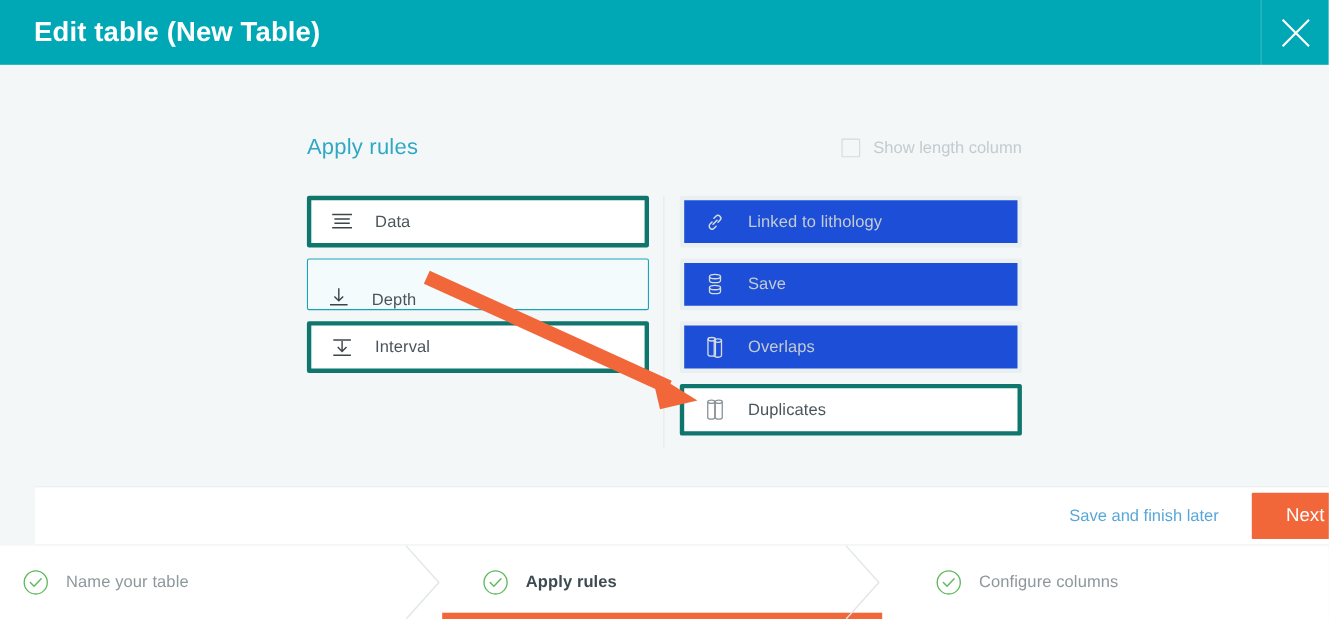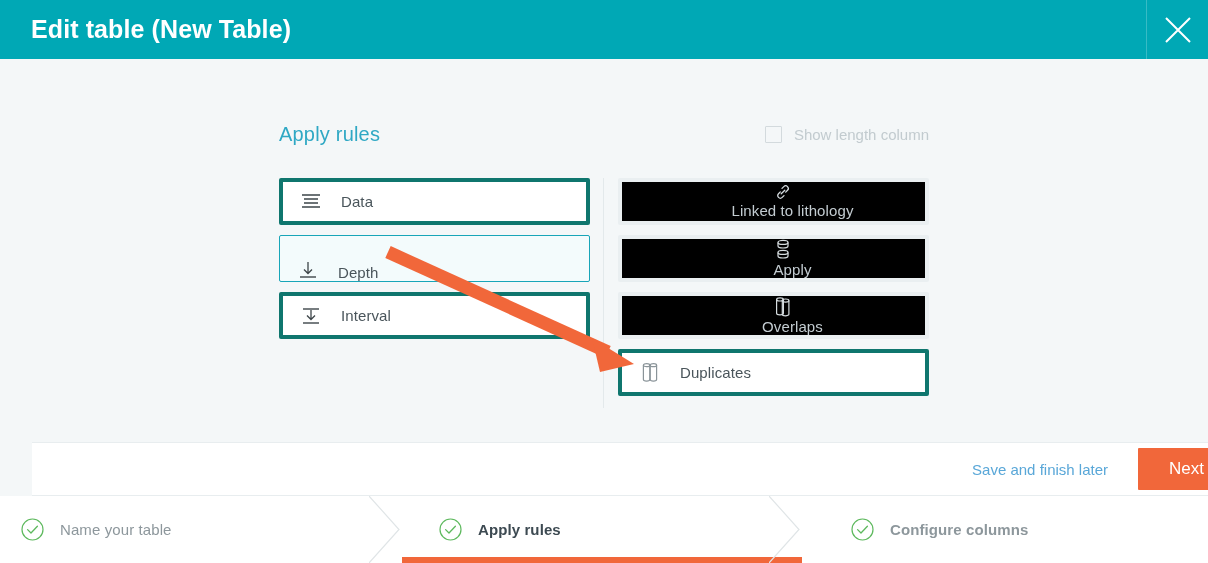--- a/index.html
+++ b/index.html
@@ -96,24 +96,23 @@
     letter-spacing: .1px;
   }
   .rule-icon { width: 20px; height: 22px; display: flex; align-items: center; justify-content: center; flex: 0 0 20px; }
 
   .rule.selected {
     border: 1px solid #18a5b8;
     background: #f3fbfc;
     align-items: flex-end;
   }
   .rule.disabled {
-    background: #000000;
+    background: #1d4ed8;
     border-color: #eaeff1;
     cursor: default;
-    flex-direction: column;
   }
   .rule.disabled .rule-label { color: #c3ccd1; }
 
   
   .action-bar {
     position: absolute; top: 442px; left: 0;
     width: 1208px; height: 54px;
     background: #ffffff;
     border-top: 1px solid #e8edef;
     border-bottom: 1px solid #e8edef;
@@ -146,21 +145,21 @@
     display: flex;
   }
   .step {
     position: relative;
     height: 67px;
     display: flex; align-items: center;
     cursor: pointer;
   }
   .step-1 { width: 402px; }
   .step-2 { width: 400px; }
-  .step-3 { width: 406px; font-weight: bold; }
+  .step-3 { width: 406px; }
 
   .step-inner { display: flex; align-items: center; padding-left: 20px; }
   .step-2 .step-inner { padding-left: 36px; }
   .step-3 .step-inner { padding-left: 48px; }
 
   .step-check { width: 25px; height: 25px; flex: 0 0 25px; }
   .step-label {
     margin-left: 15px;
     font-size: 15px;
     color: #8d979c;
@@ -276,21 +275,21 @@
             <span class="rule-icon">
               <svg width="20" height="22" viewBox="0 0 20 22">
                 <g stroke="#d6dde0" stroke-width="1.2" fill="none">
                   <ellipse cx="10" cy="3.4" rx="5" ry="2"></ellipse>
                   <path d="M5 3.4 V7 a5 2 0 0 0 10 0 V3.4"></path>
                   <ellipse cx="10" cy="13.4" rx="5" ry="2"></ellipse>
                   <path d="M5 13.4 V17 a5 2 0 0 0 10 0 V13.4"></path>
                 </g>
               </svg>
             </span>
-            <span class="rule-label">Apply</span>
+            <span class="rule-label">Save</span>
           </div>
 
           <div class="rule disabled">
             <span class="rule-icon">
               <svg width="20" height="22" viewBox="0 0 20 22">
                 <g stroke="#d6dde0" stroke-width="1.2" fill="none">
                   <ellipse cx="7" cy="3.4" rx="3.4" ry="1.6"></ellipse>
                   <path d="M3.6 3.4 V17.2 a3.4 1.6 0 0 0 6.8 0 V3.4"></path>
                   <ellipse cx="12.6" cy="4.6" rx="3.3" ry="1.6"></ellipse>
                   <path d="M9.3 4.6 V18.2 a3.3 1.6 0 0 0 6.6 0 V4.6"></path>

